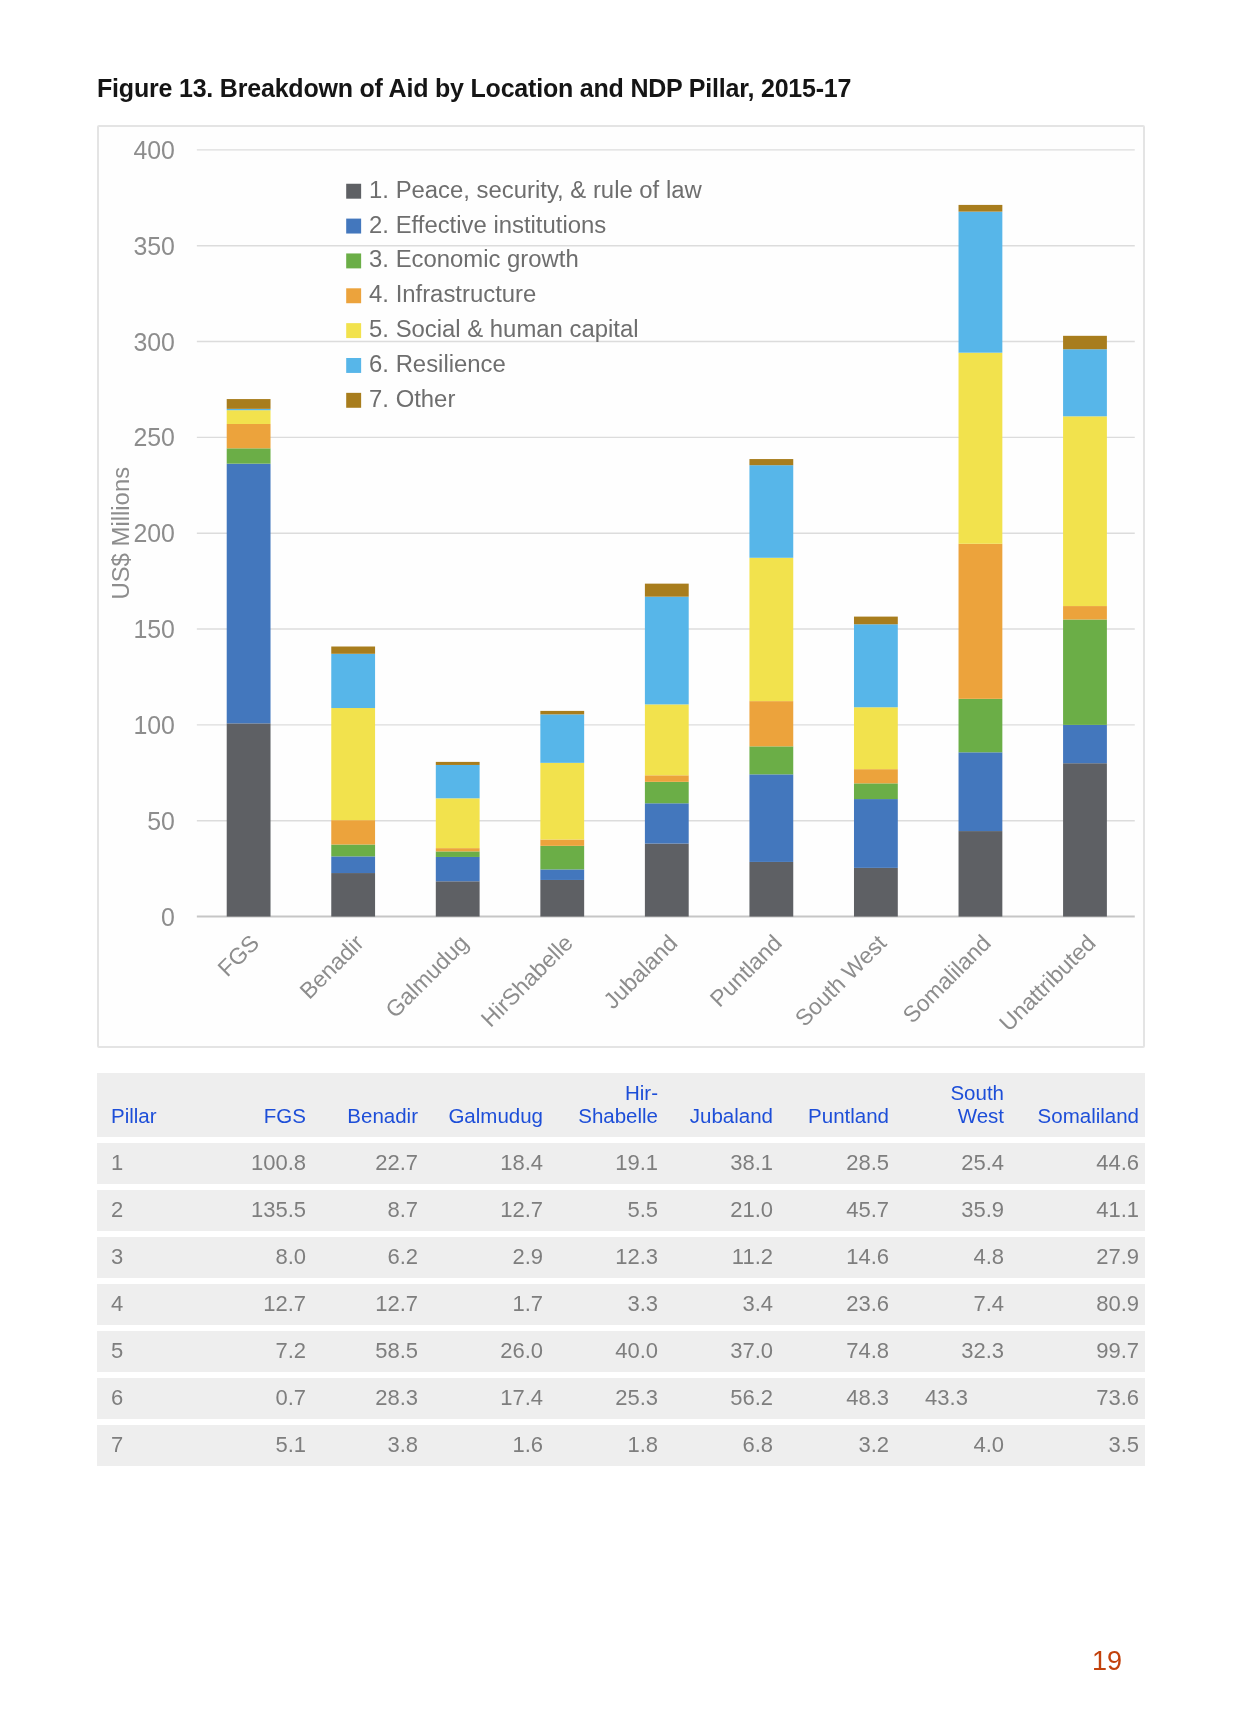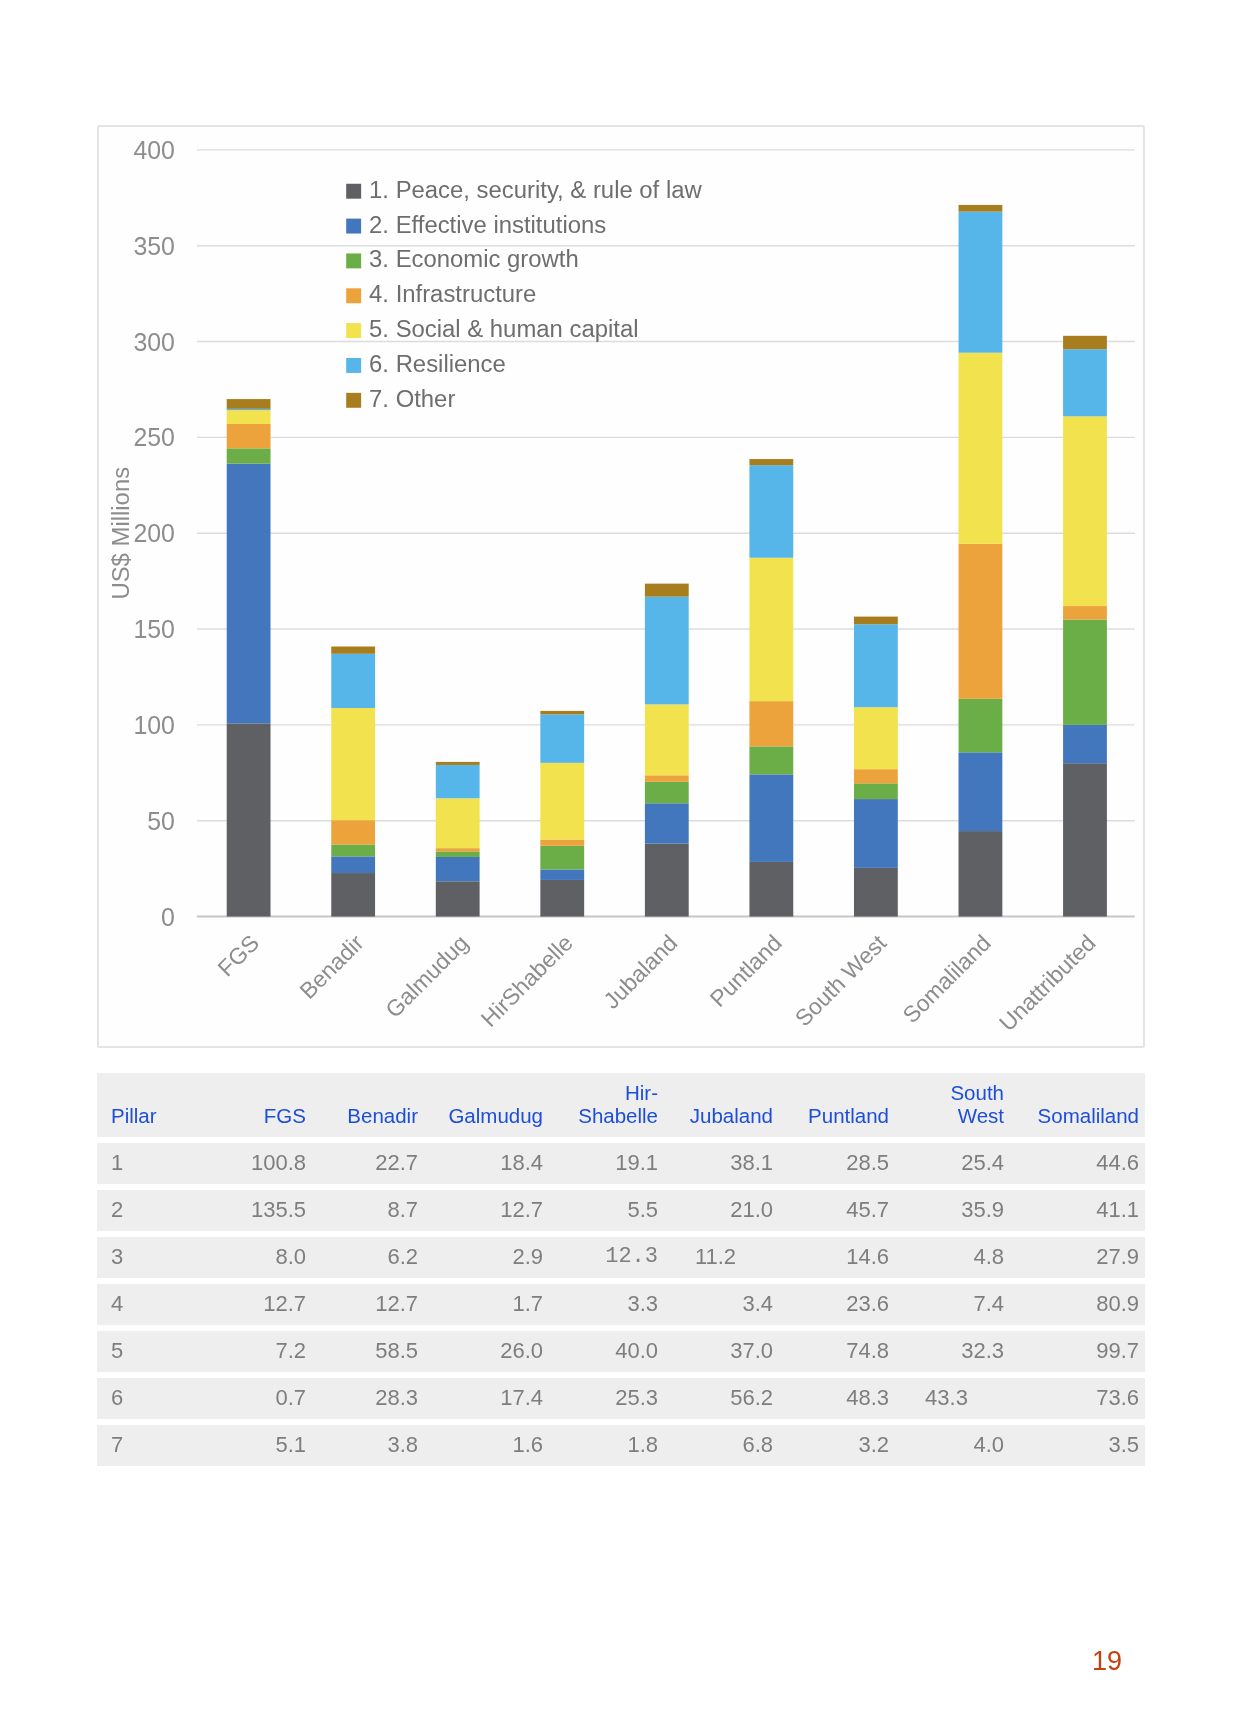--- a/index.html
+++ b/index.html
@@ -38,20 +38,21 @@
   .page-number{
     position:absolute;left:1092px;top:1646px;
     font-size:27px;color:#c2410c;
   }
 </style>
 </head>
 <body>
 
 <div class="page">
 
+  <h1 class="figure-title">Figure 13. Breakdown of Aid by Location and NDP Pillar, 2015-17</h1>
 
   <div class="chart-panel">
     <svg id="chart-svg" viewBox="0 0 1048 923">
         <text x="76" y="802" text-anchor="end" class="ytick">0</text>
         <line x1="98" y1="696.75" x2="1040" y2="696.75" stroke="#dcdcdc" stroke-width="1.4"></line>
         <text x="76" y="705.75" text-anchor="end" class="ytick">50</text>
         <line x1="98" y1="600.5" x2="1040" y2="600.5" stroke="#dcdcdc" stroke-width="1.4"></line>
         <text x="76" y="609.5" text-anchor="end" class="ytick">100</text>
         <line x1="98" y1="504.25" x2="1040" y2="504.25" stroke="#dcdcdc" stroke-width="1.4"></line>
         <text x="76" y="513.25" text-anchor="end" class="ytick">150</text>
@@ -190,22 +191,22 @@
         <div class="tcell" style="width: 115px;">21.0</div>
         <div class="tcell" style="width: 116px;">45.7</div>
         <div class="tcell" style="width: 115px;">35.9</div>
         <div class="tcell" style="width: 135px;">41.1</div>
       </div>
       <div class="trow tbody">
         <div class="tcell first" style="width: 85px;">3</div>
         <div class="tcell" style="width: 110px;">8.0</div>
         <div class="tcell" style="width: 112px;">6.2</div>
         <div class="tcell" style="width: 125px;">2.9</div>
-        <div class="tcell" style="width: 115px; font-family: Liberation Mono, monospace;">12.3</div>
-        <div class="tcell" style="width: 115px; text-align: center;">11.2</div>
+        <div class="tcell" style="width: 115px;">12.3</div>
+        <div class="tcell" style="width: 115px;">11.2</div>
         <div class="tcell" style="width: 116px;">14.6</div>
         <div class="tcell" style="width: 115px;">4.8</div>
         <div class="tcell" style="width: 135px;">27.9</div>
       </div>
       <div class="trow tbody">
         <div class="tcell first" style="width: 85px;">4</div>
         <div class="tcell" style="width: 110px;">12.7</div>
         <div class="tcell" style="width: 112px;">12.7</div>
         <div class="tcell" style="width: 125px; text-align: right;">1.7</div>
         <div class="tcell" style="width: 115px;">3.3</div>

